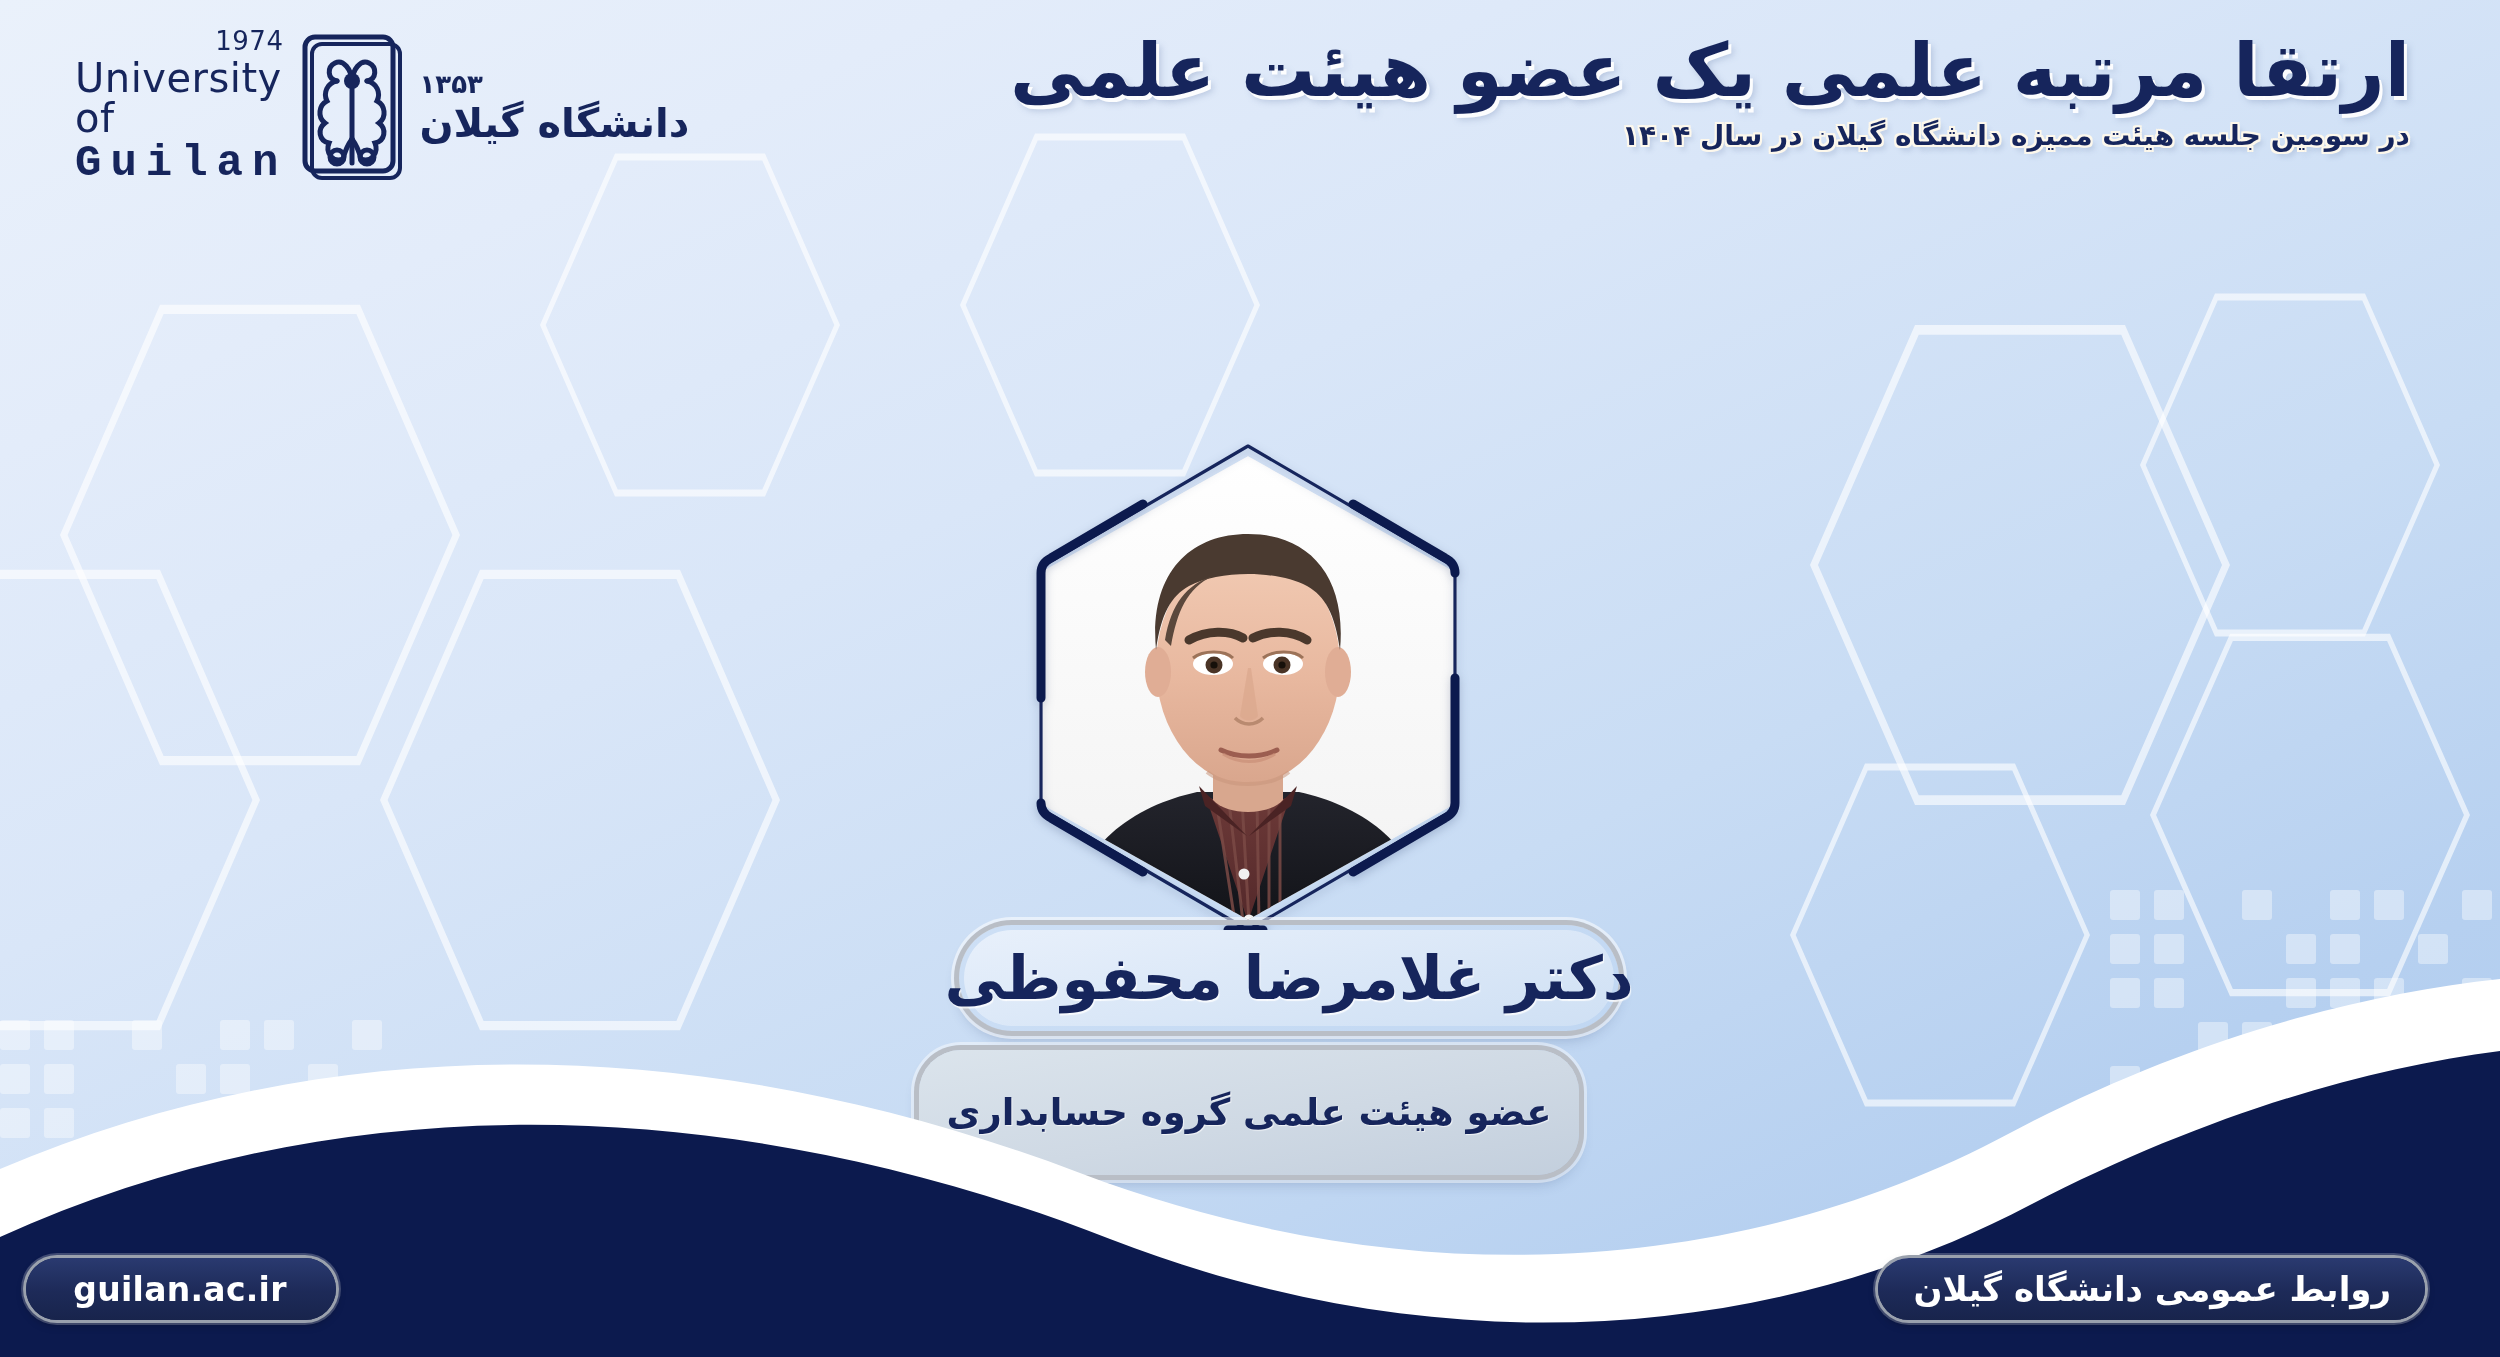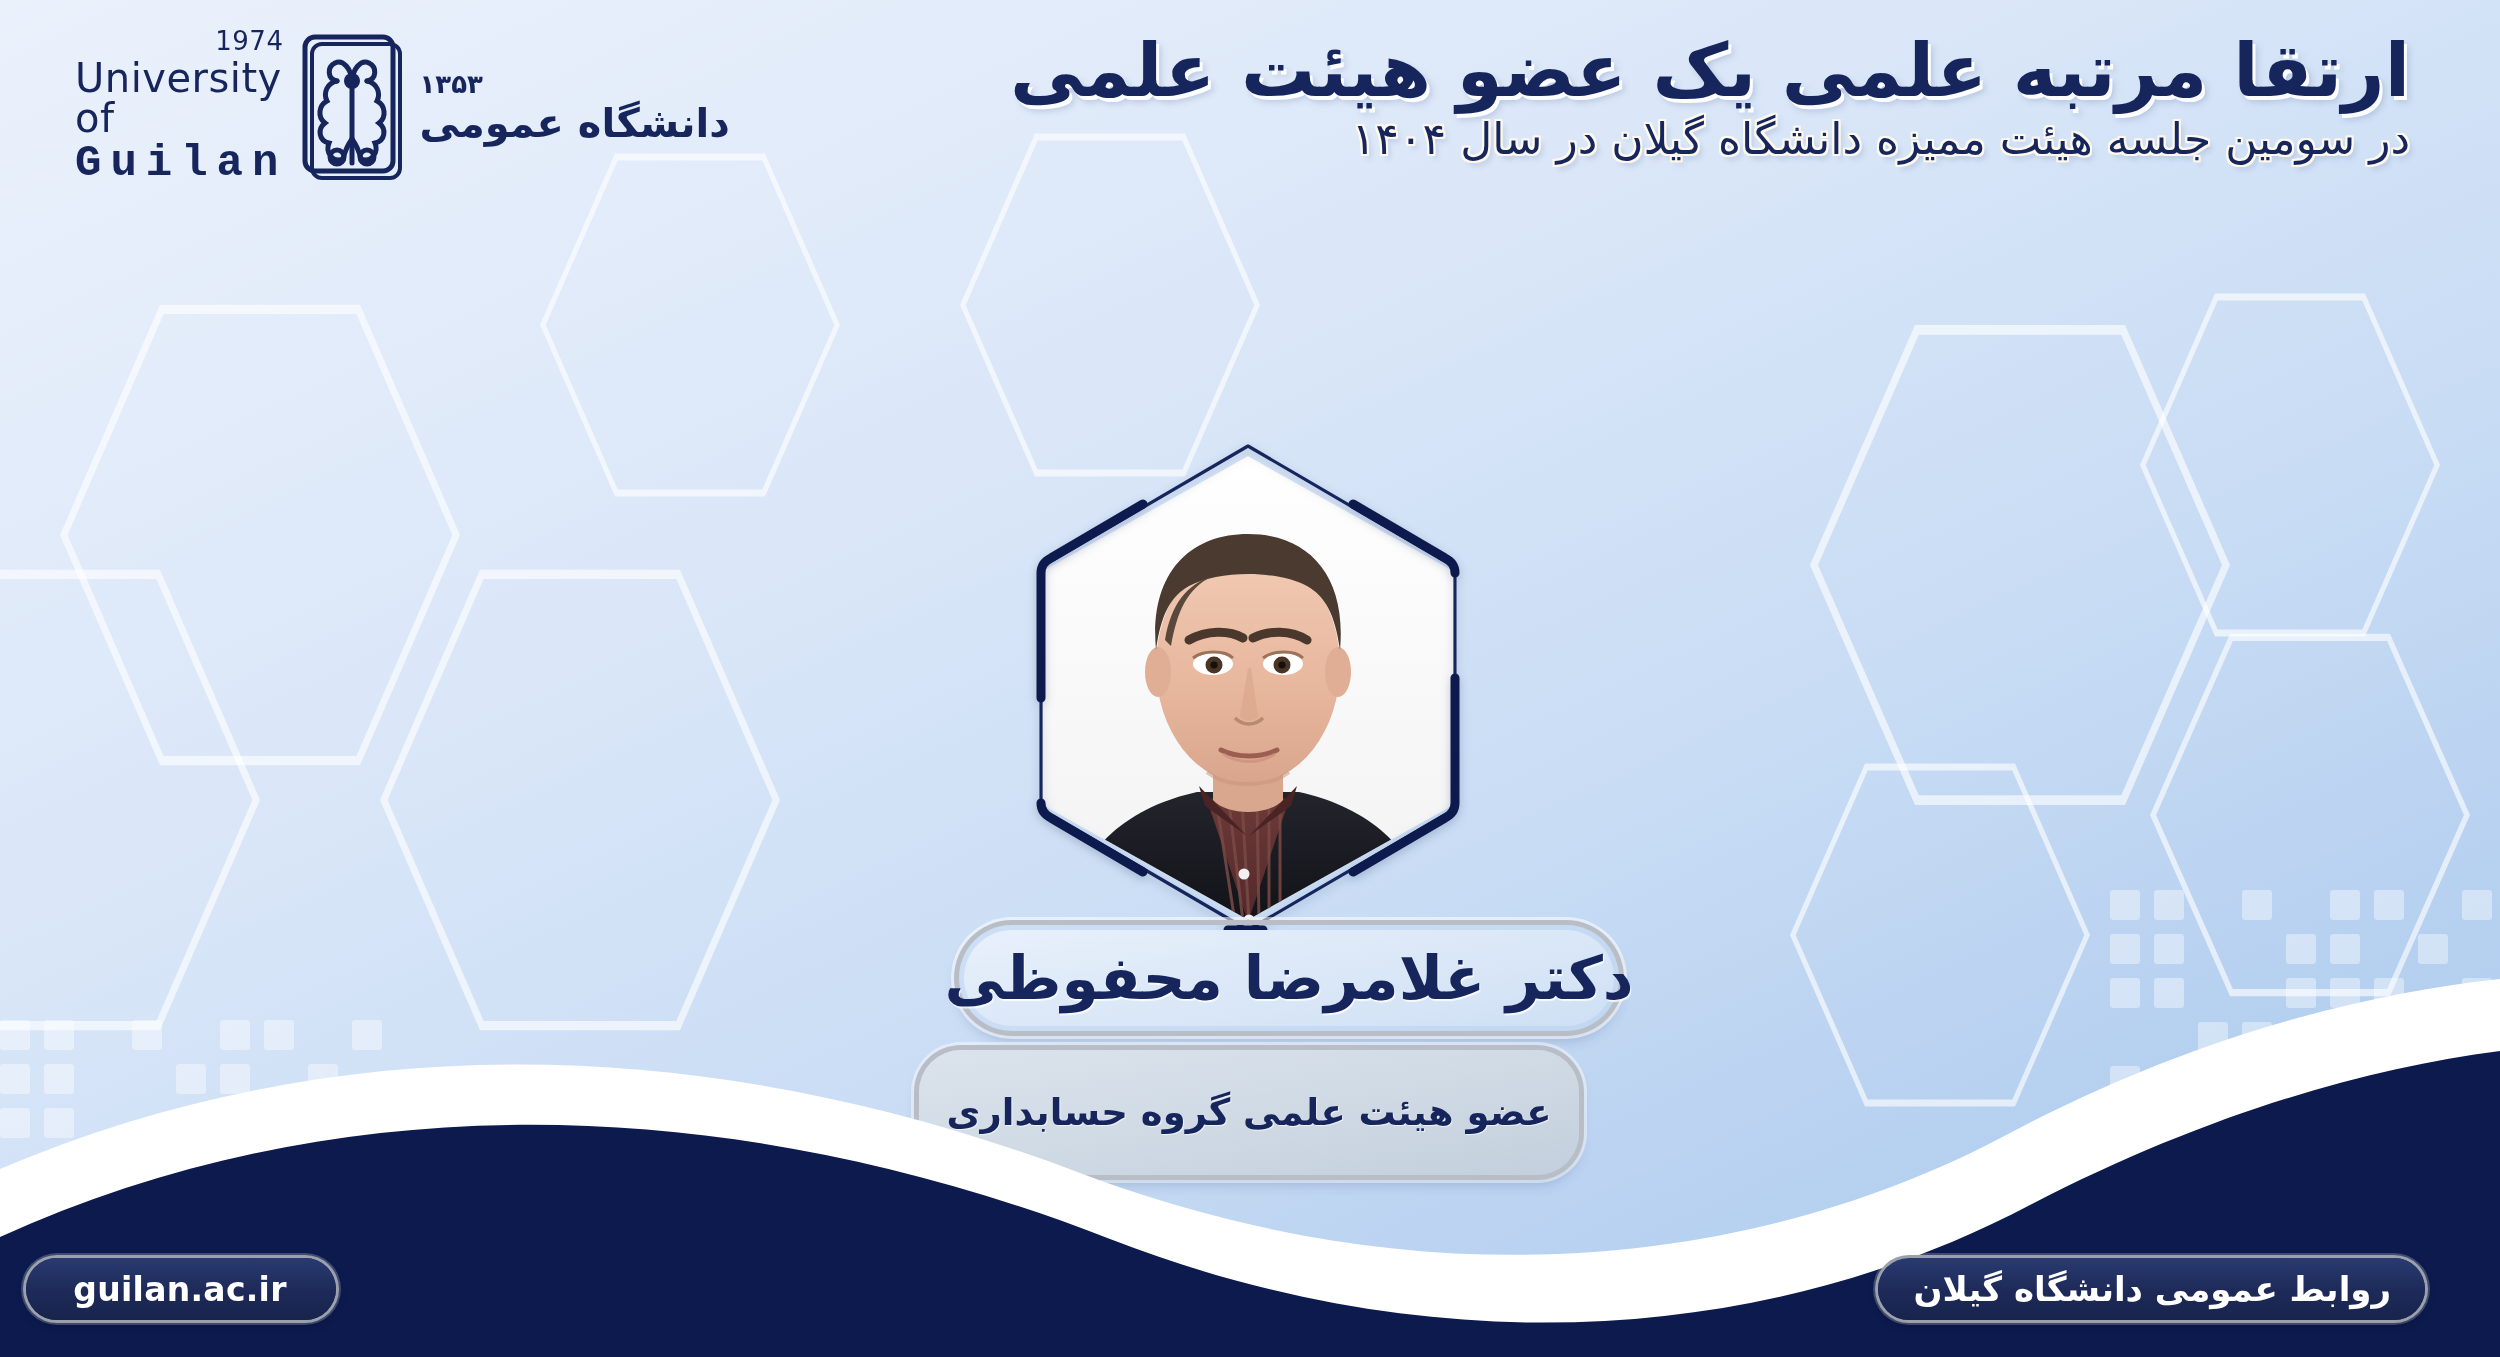--- a/index.html
+++ b/index.html
@@ -77,22 +77,22 @@
     position:absolute; right:90px; top:28px;
     text-align:right; direction:rtl; width:1320px;
   }
   .title-main {
     font-size:74px; font-weight:900; color:#16255c;
     line-height:1.15;
     text-shadow:3px 4px 0 rgba(255,255,255,0.95), 5px 6px 6px rgba(120,140,180,0.35);
     white-space:nowrap;
   }
   .title-sub {
-    margin-top:0;
-    font-size:44px; font-weight:400; color:#16255c;
+    margin-top:6px;
+    font-size:28px; font-weight:700; color:#16255c;
     line-height:1.2;
     text-shadow:
       -2px -2px 0 #fdf8ec, 2px -2px 0 #fdf8ec, -2px 2px 0 #fdf8ec, 2px 2px 0 #fdf8ec,
       0 -2px 0 #fdf8ec, 0 2px 0 #fdf8ec, -2px 0 0 #fdf8ec, 2px 0 0 #fdf8ec,
       4px 5px 5px rgba(120,140,180,0.30);
     white-space:nowrap;
   }
 
   
   .portrait-wrap {
@@ -298,21 +298,21 @@
           <path d="M62 128 C60 120 56 112 53 108"></path>
         </g>
         <circle cx="53" cy="50" r="8" fill="#16255c"></circle>
         <circle cx="38" cy="126" r="7" fill="none" stroke="#16255c" stroke-width="5"></circle>
         <circle cx="68" cy="126" r="7" fill="none" stroke="#16255c" stroke-width="5"></circle>
       </svg>
     </div>
 
     <div class="logo-fa">
       <span class="logo-year-fa">۱۳۵۳</span>
-      <span class="logo-fa-name">دانشگاه عمومی</span>
+      <span class="logo-fa-name">دانشگاه گیلان</span>
     </div>
   </div>
 
   <div class="titles">
     <div class="title-main">ارتقا مرتبه علمی یک عضو هیئت علمی</div>
     <div class="title-sub">در سومین جلسه هیئت ممیزه دانشگاه گیلان در سال ۱۴۰۴</div>
   </div>
 
   <div class="portrait-wrap">
 

